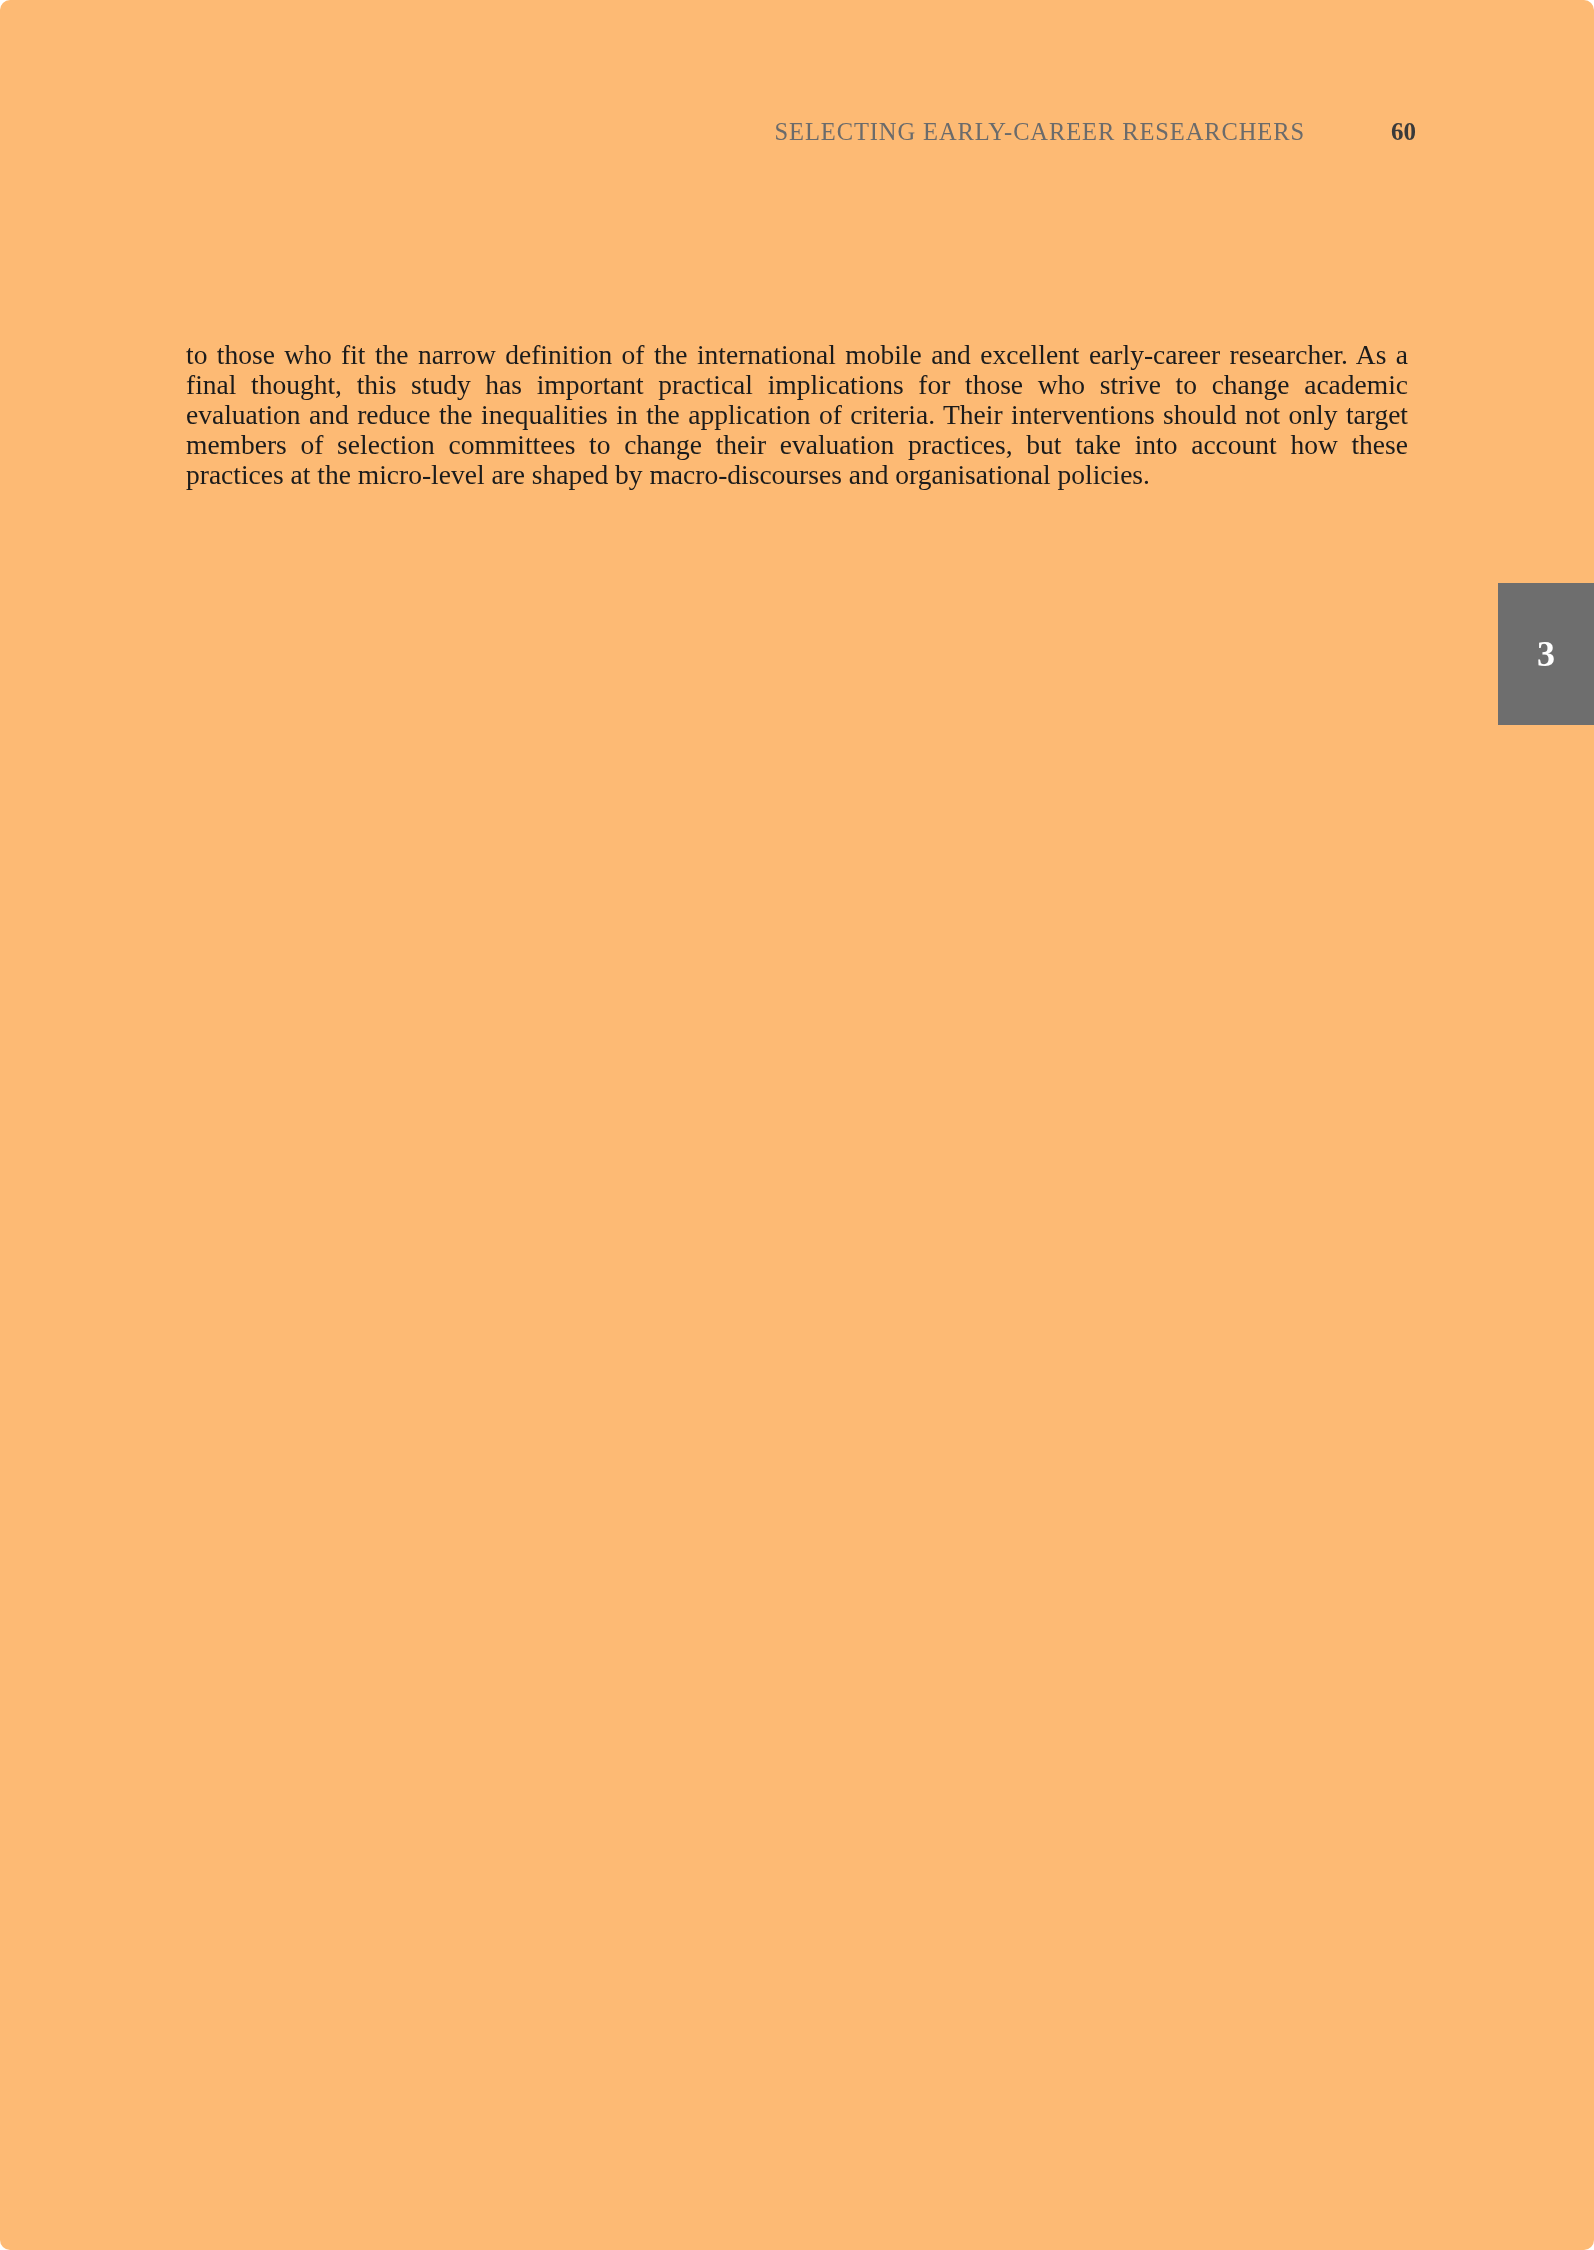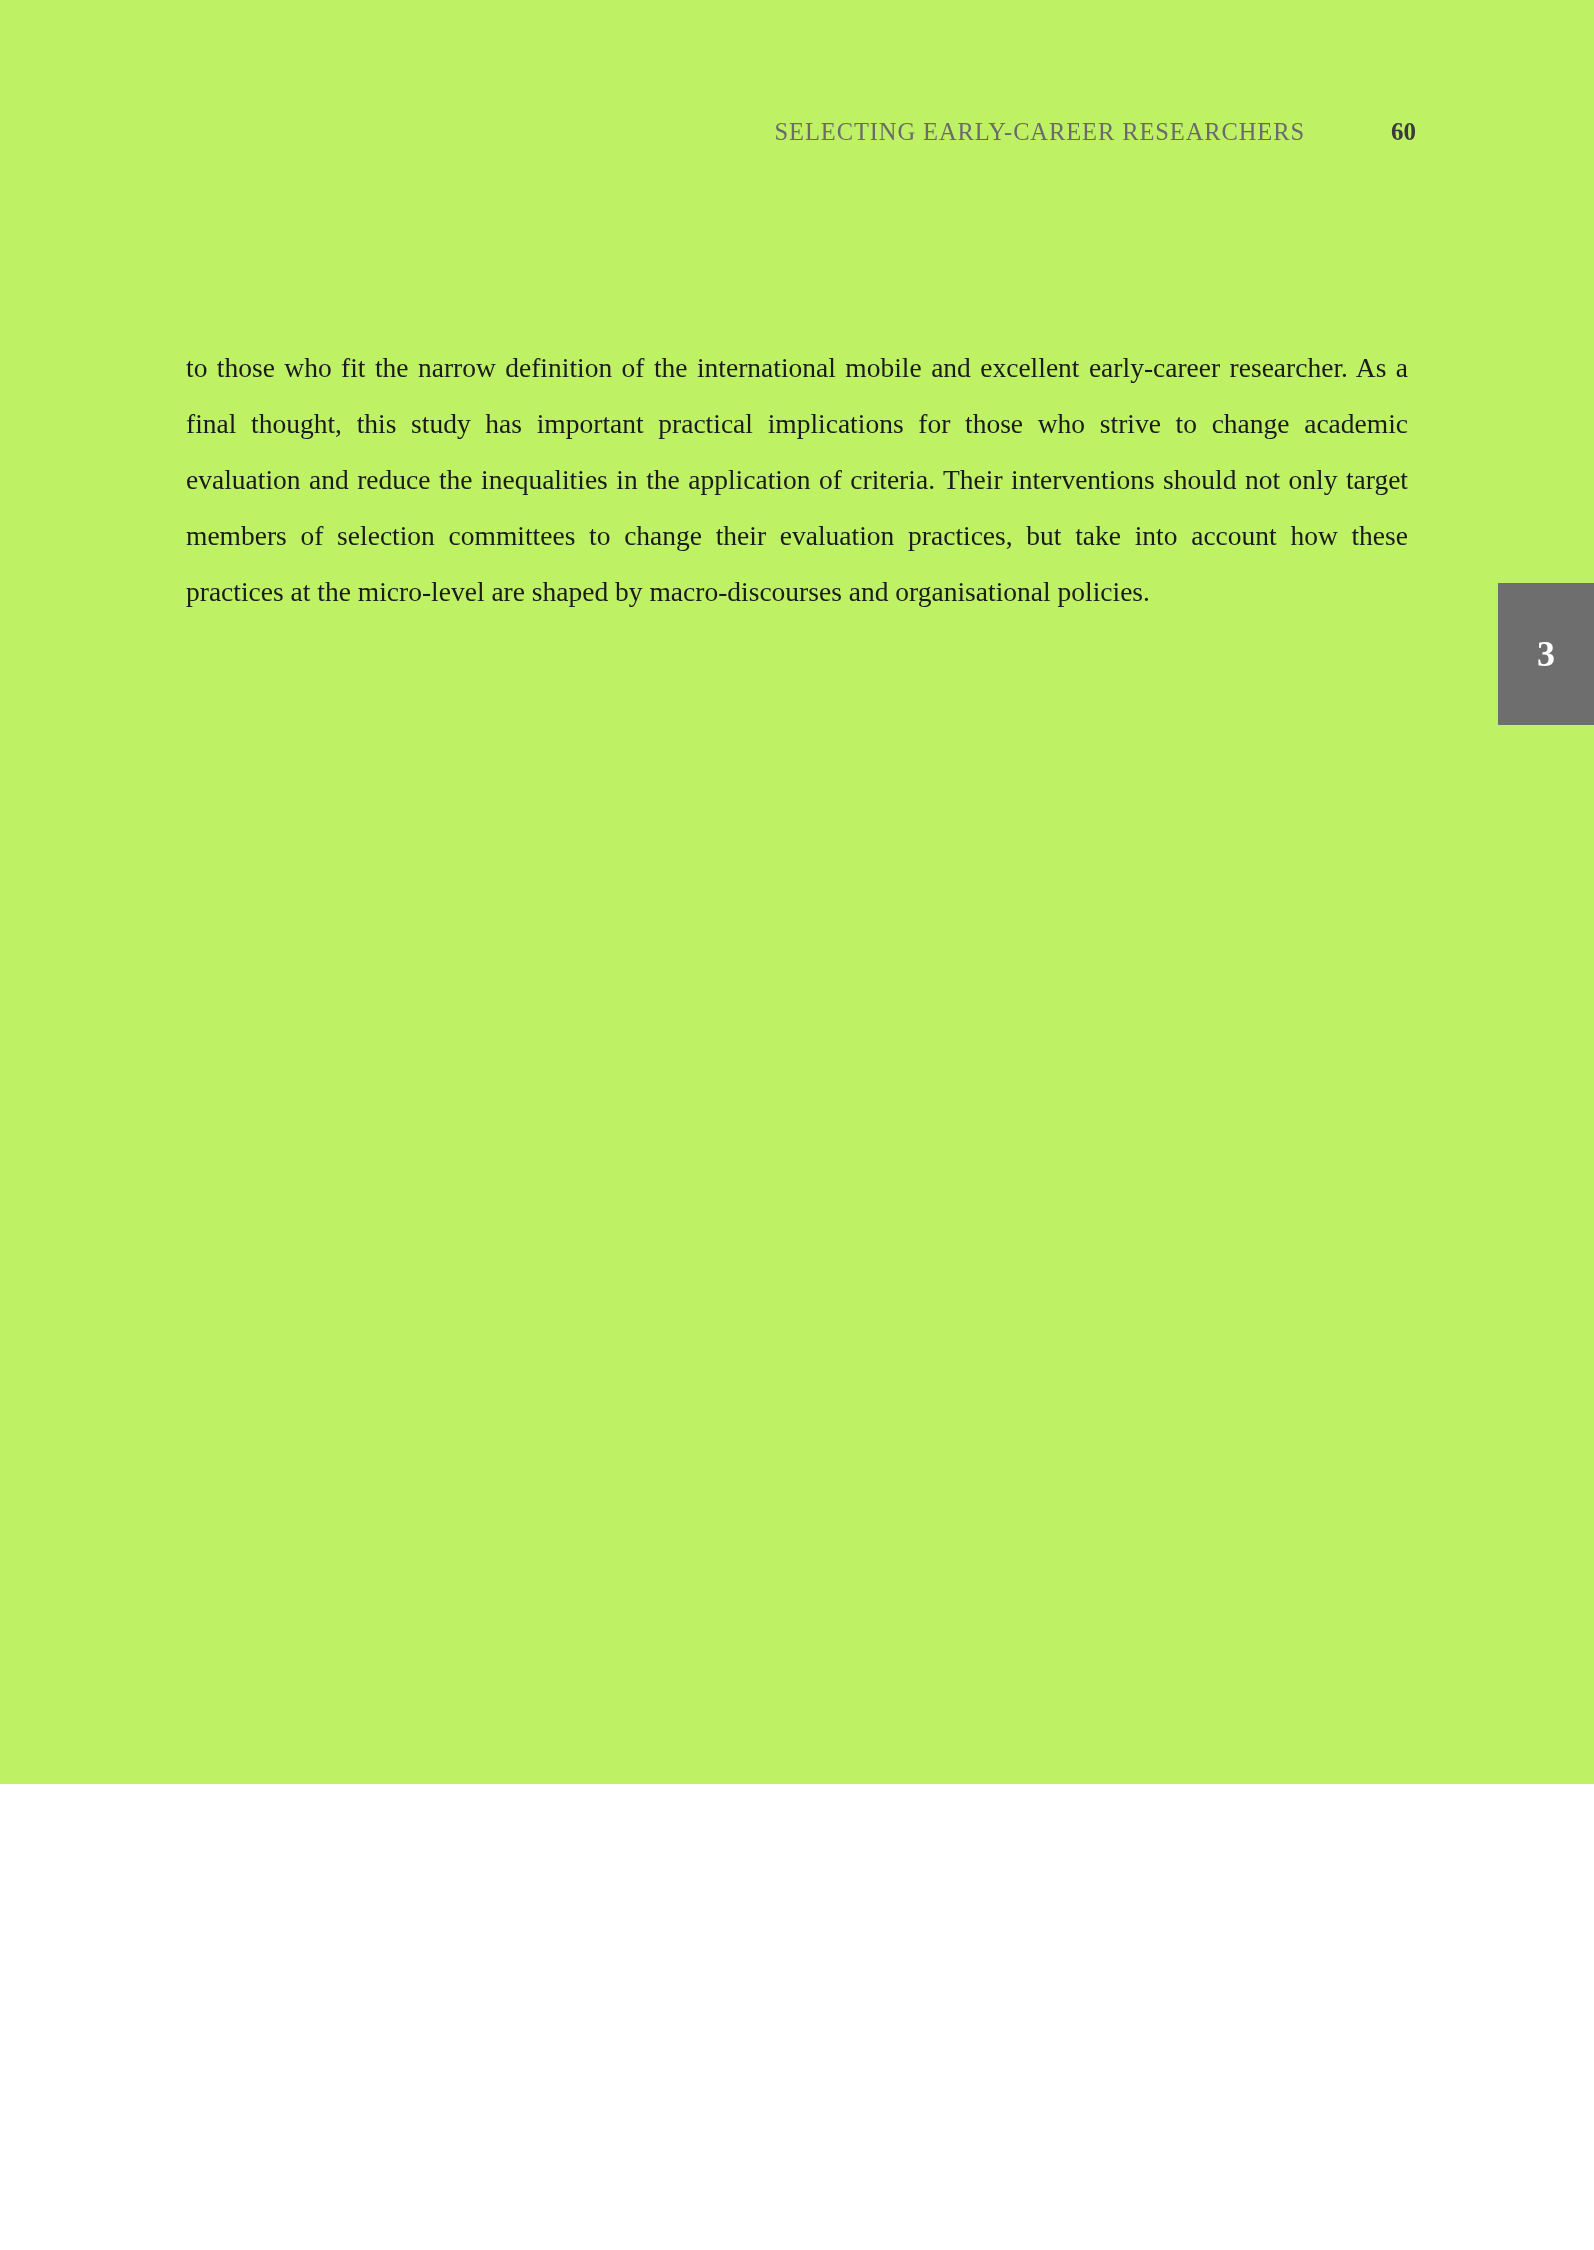--- a/index.html
+++ b/index.html
@@ -7,23 +7,24 @@
     padding: 0;
     background: #ffffff;
   }
   body {
     font-family: "Liberation Serif", serif;
     color: #1a1a1a;
   }
   .page {
     position: relative;
     width: 1594px;
-    height: 1784px;
-    background: #bef264;
+    height: 2250px;
+    background: #fdba74;
     overflow: hidden;
+    border-radius: 10px;
   }
   .running-head {
     position: absolute;
     top: 118px;
     left: 0;
     right: 0;
     display: flex;
     justify-content: flex-end;
     align-items: baseline;
     padding-right: 178px;
@@ -41,21 +42,21 @@
     color: #3a3a3a;
     margin-left: 86px;
     font-weight: 600;
   }
   .body-text {
     position: absolute;
     top: 312px;
     left: 186px;
     width: 1222px;
     font-size: 27.5px;
-    line-height: 56px;
+    line-height: 30px;
     text-align: justify;
     text-justify: inter-word;
     color: #1b1b1b;
     hyphens: manual;
   }
   .chapter-tab {
     position: absolute;
     right: 0;
     top: 583px;
     width: 96px;

